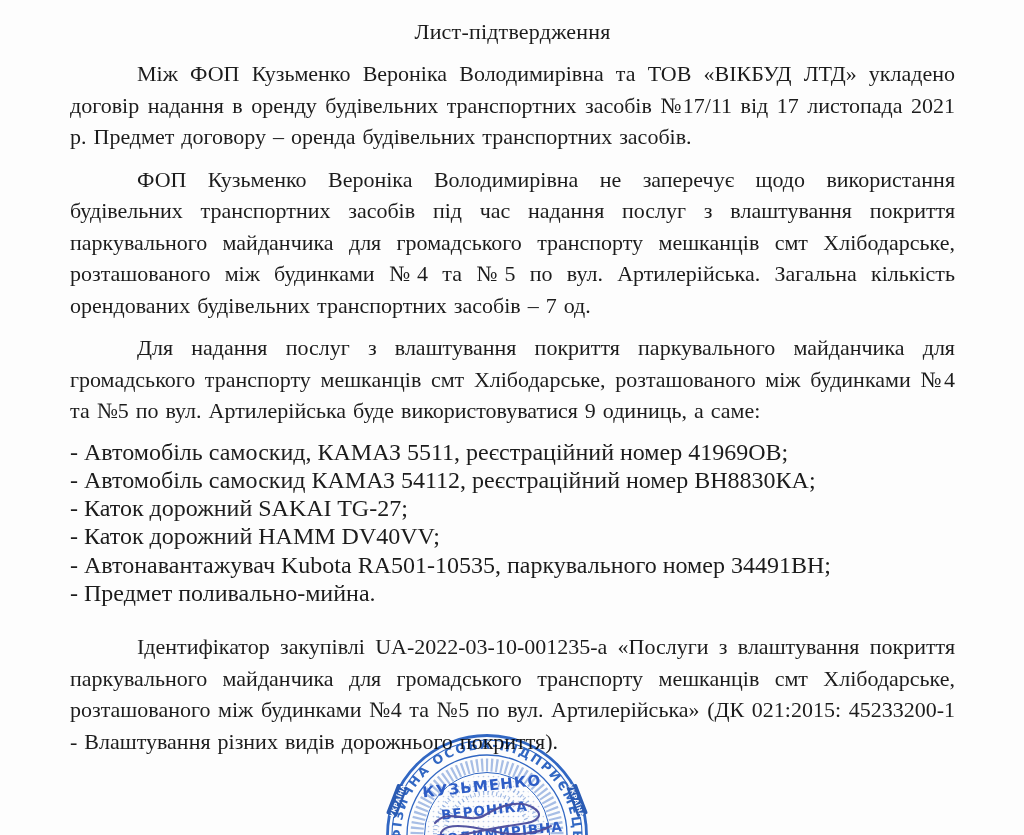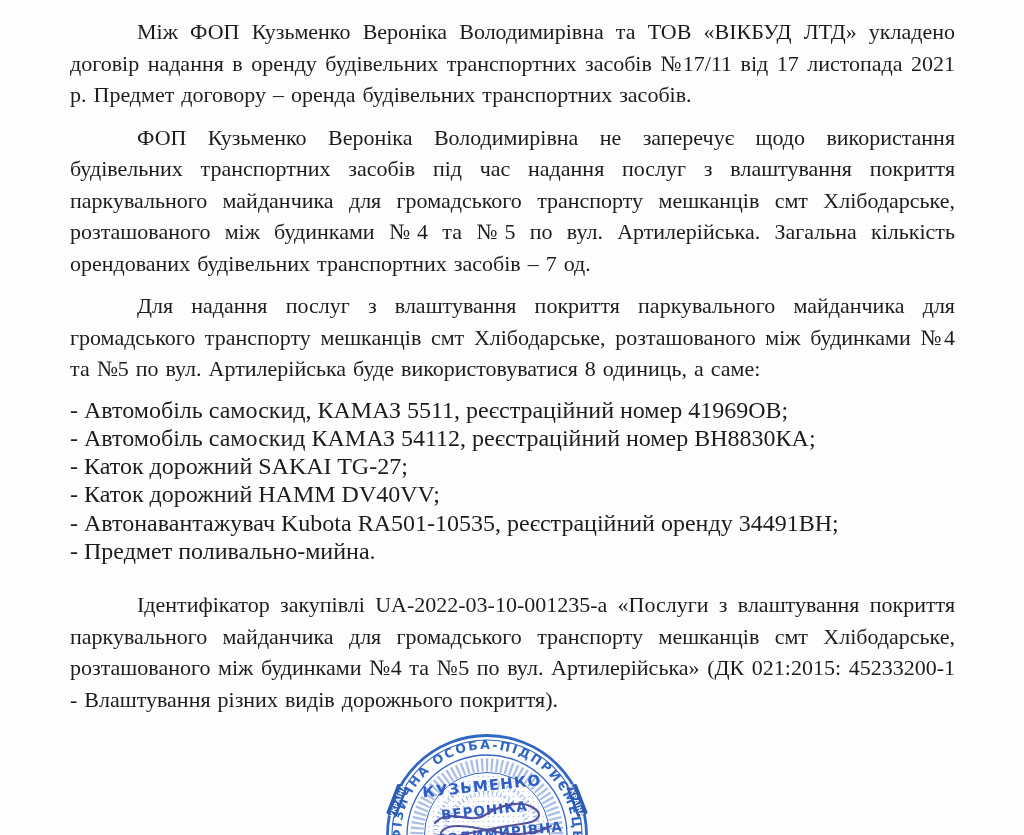--- a/index.html
+++ b/index.html
@@ -43,33 +43,34 @@
     width: 210px; height: 210px;
     mix-blend-mode: multiply;
     pointer-events: none;
   }
 </style>
 </head>
 <body>
 
 <div class="page">
 
+  <h1 class="doc-title">Лист-підтвердження</h1>
 
   <p class="para">Між ФОП Кузьменко Вероніка Володимирівна та ТОВ «ВІКБУД ЛТД» укладено договір надання в оренду будівельних транспортних засобів №17/11 від 17 листопада 2021 р. Предмет договору – оренда будівельних транспортних засобів.</p>
 
   <p class="para">ФОП Кузьменко Вероніка Володимирівна не заперечує щодо використання будівельних транспортних засобів під час надання послуг з влаштування покриття паркувального майданчика для громадського транспорту мешканців смт Хлібодарське, розташованого між будинками №4 та №5 по вул. Артилерійська. Загальна кількість орендованих будівельних транспортних засобів – 7 од.</p>
 
-  <p class="para">Для надання послуг з влаштування покриття паркувального майданчика для громадського транспорту мешканців смт Хлібодарське, розташованого між будинками №4 та №5 по вул. Артилерійська буде використовуватися 8 одиниць, а саме:</p>
+  <p class="para">Для надання послуг з влаштування покриття паркувального майданчика для громадського транспорту мешканців смт Хлібодарське, розташованого між будинками №4 та №5 по вул. Артилерійська буде використовуватися 9 одиниць, а саме:</p>
 
   <div class="vehicle-list">
     <div class="vehicle">- Автомобіль самоскид, КАМАЗ 5511, реєстраційний номер 41969ОВ;</div>
     <div class="vehicle">- Автомобіль самоскид КАМАЗ 54112, реєстраційний номер ВН8830КА;</div>
     <div class="vehicle">- Каток дорожний SAKAI TG-27;</div>
     <div class="vehicle">- Каток дорожний HAMM DV40VV;</div>
-    <div class="vehicle">- Автонавантажувач Kubota RA501-10535, реєстраційний оренду 34491ВН;</div>
+    <div class="vehicle">- Автонавантажувач Kubota RA501-10535, паркувального номер 34491ВН;</div>
     <div class="vehicle">- Предмет поливально-мийна.</div>
   </div>
 
   <p class="para">Ідентифікатор закупівлі UA-2022-03-10-001235-а «Послуги з влаштування покриття паркувального майданчика для громадського транспорту мешканців смт Хлібодарське, розташованого між будинками №4 та №5 по вул. Артилерійська»  (ДК 021:2015: 45233200-1 - Влаштування різних видів дорожнього покриття).</p>
 
   <div class="stamp-wrap">
     <svg width="210" height="210" viewBox="-105 -105 210 210">
       <defs>
         <path id="ringArc" d="M -81.8 26.6 A 86 86 0 1 1 81.8 26.6"></path>
         <pattern id="dotp" width="5" height="5" patternUnits="userSpaceOnUse">

